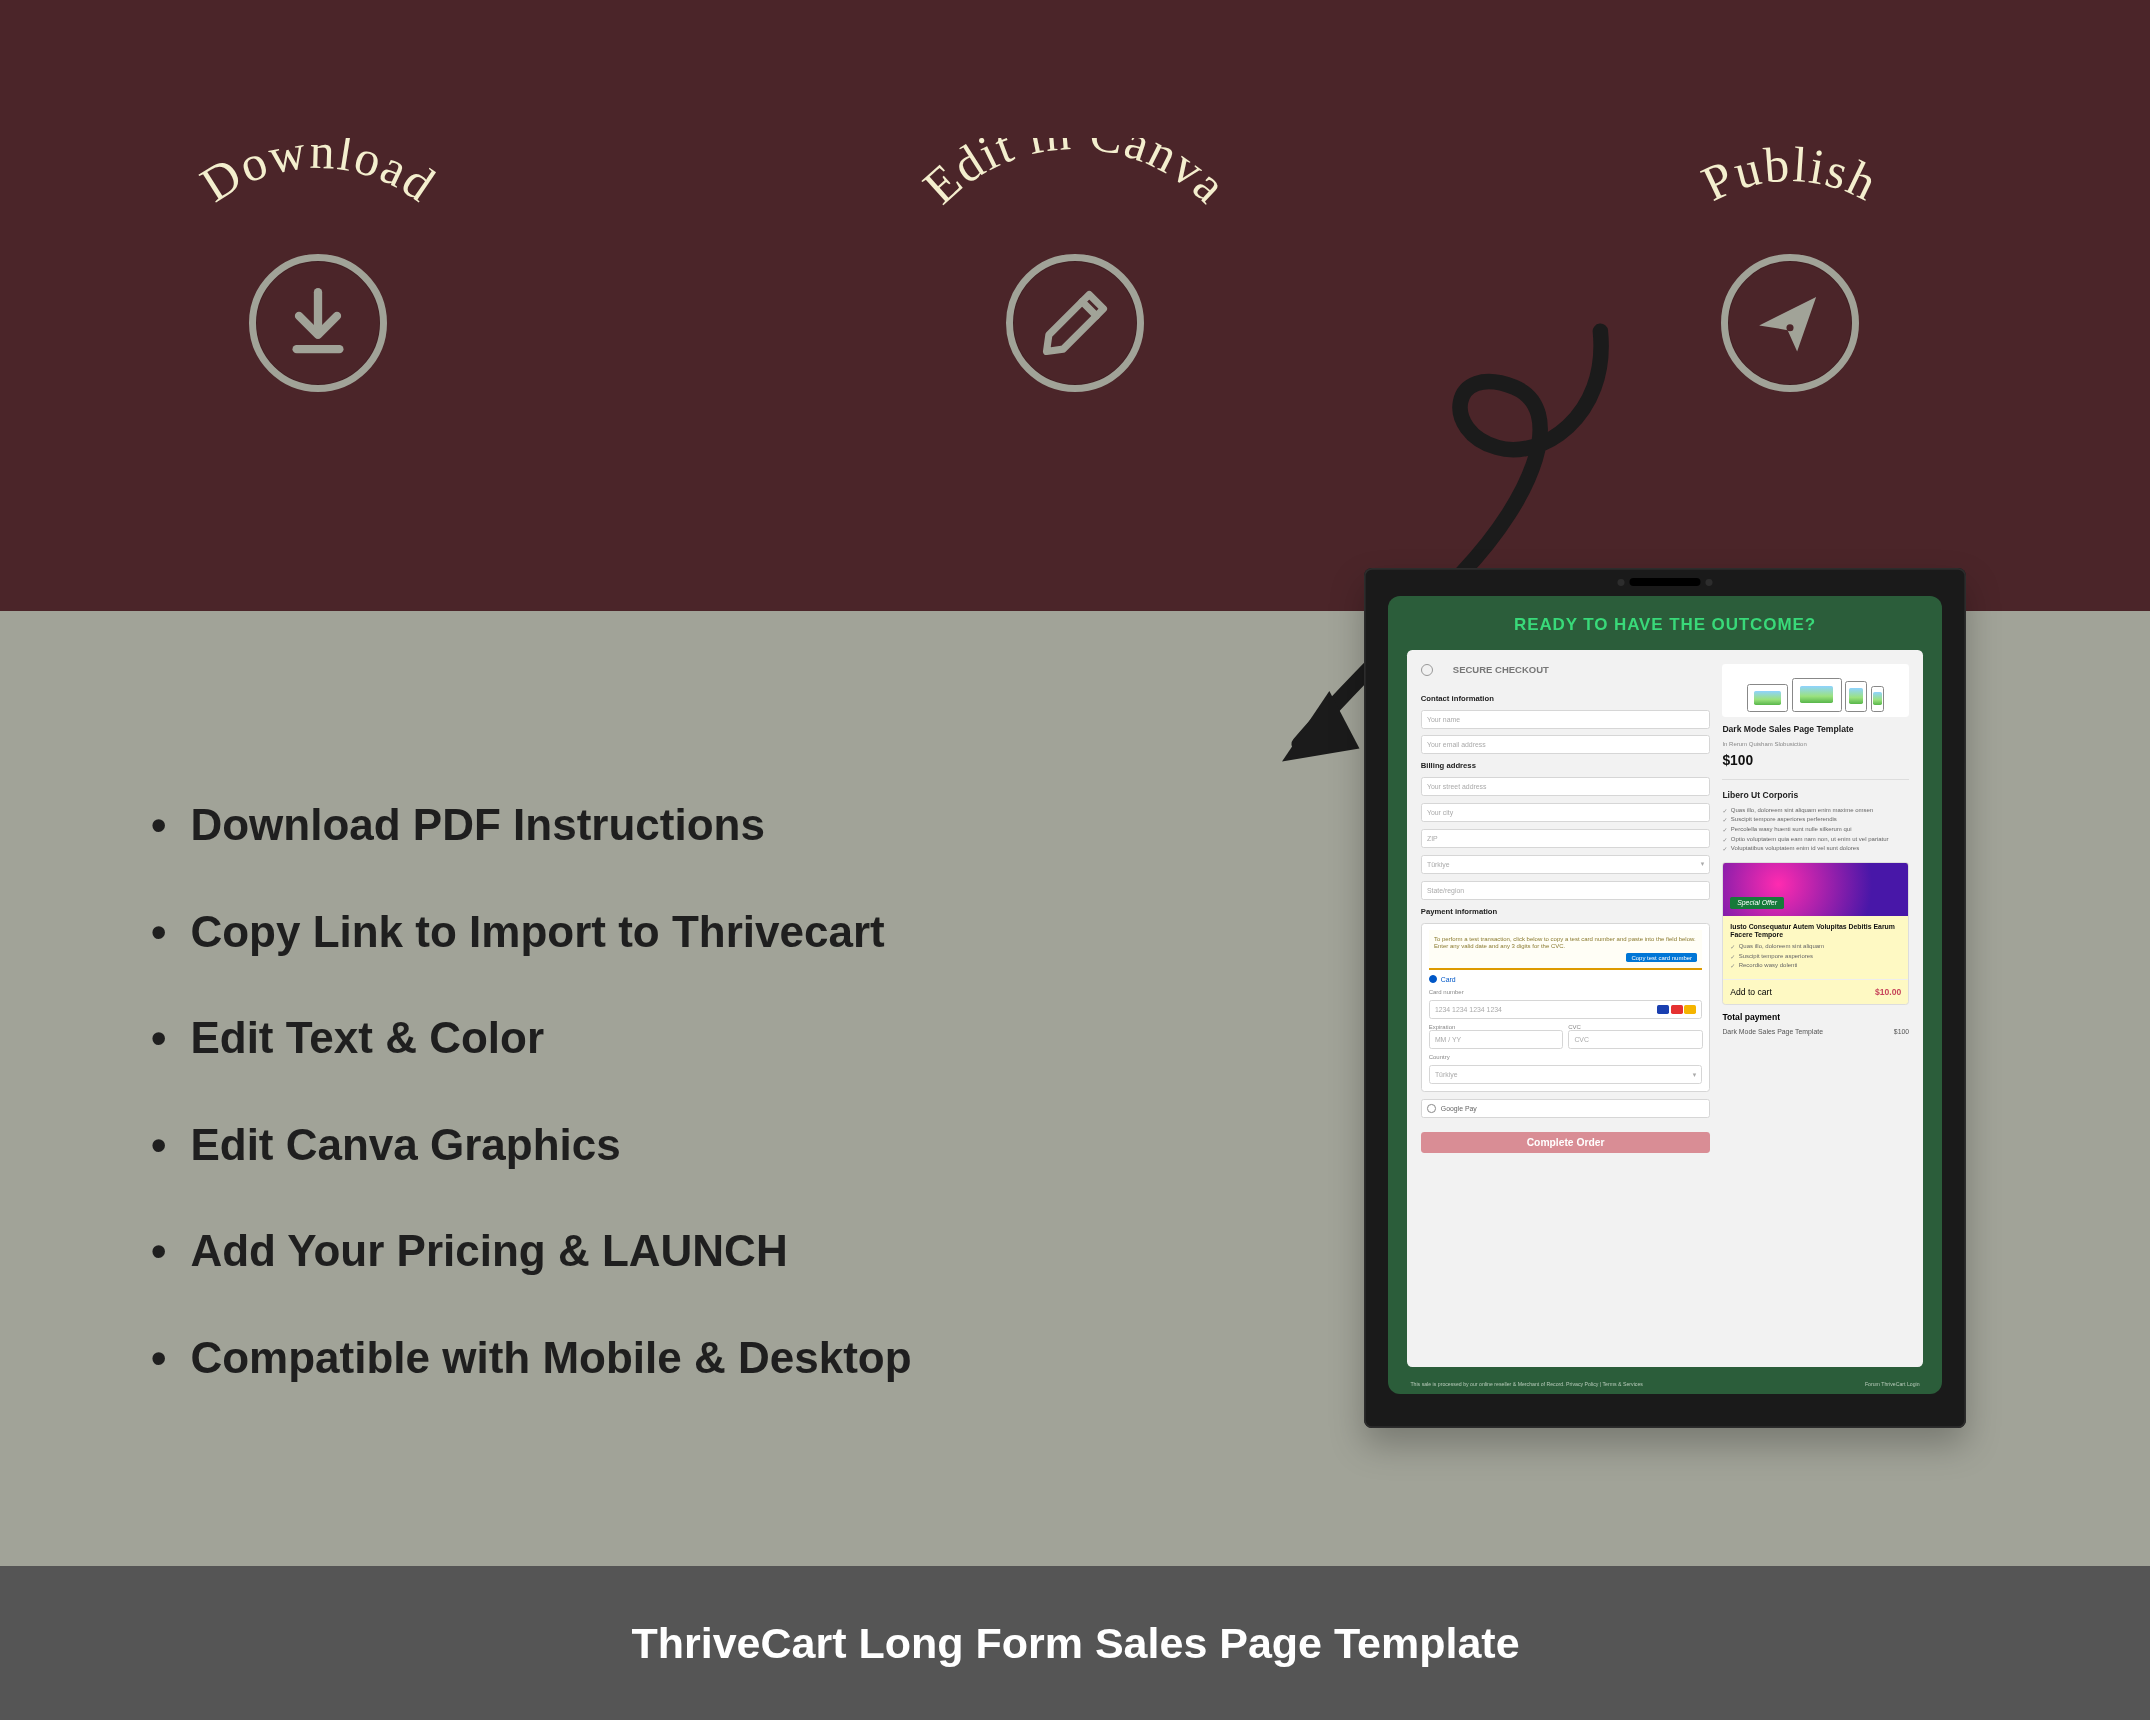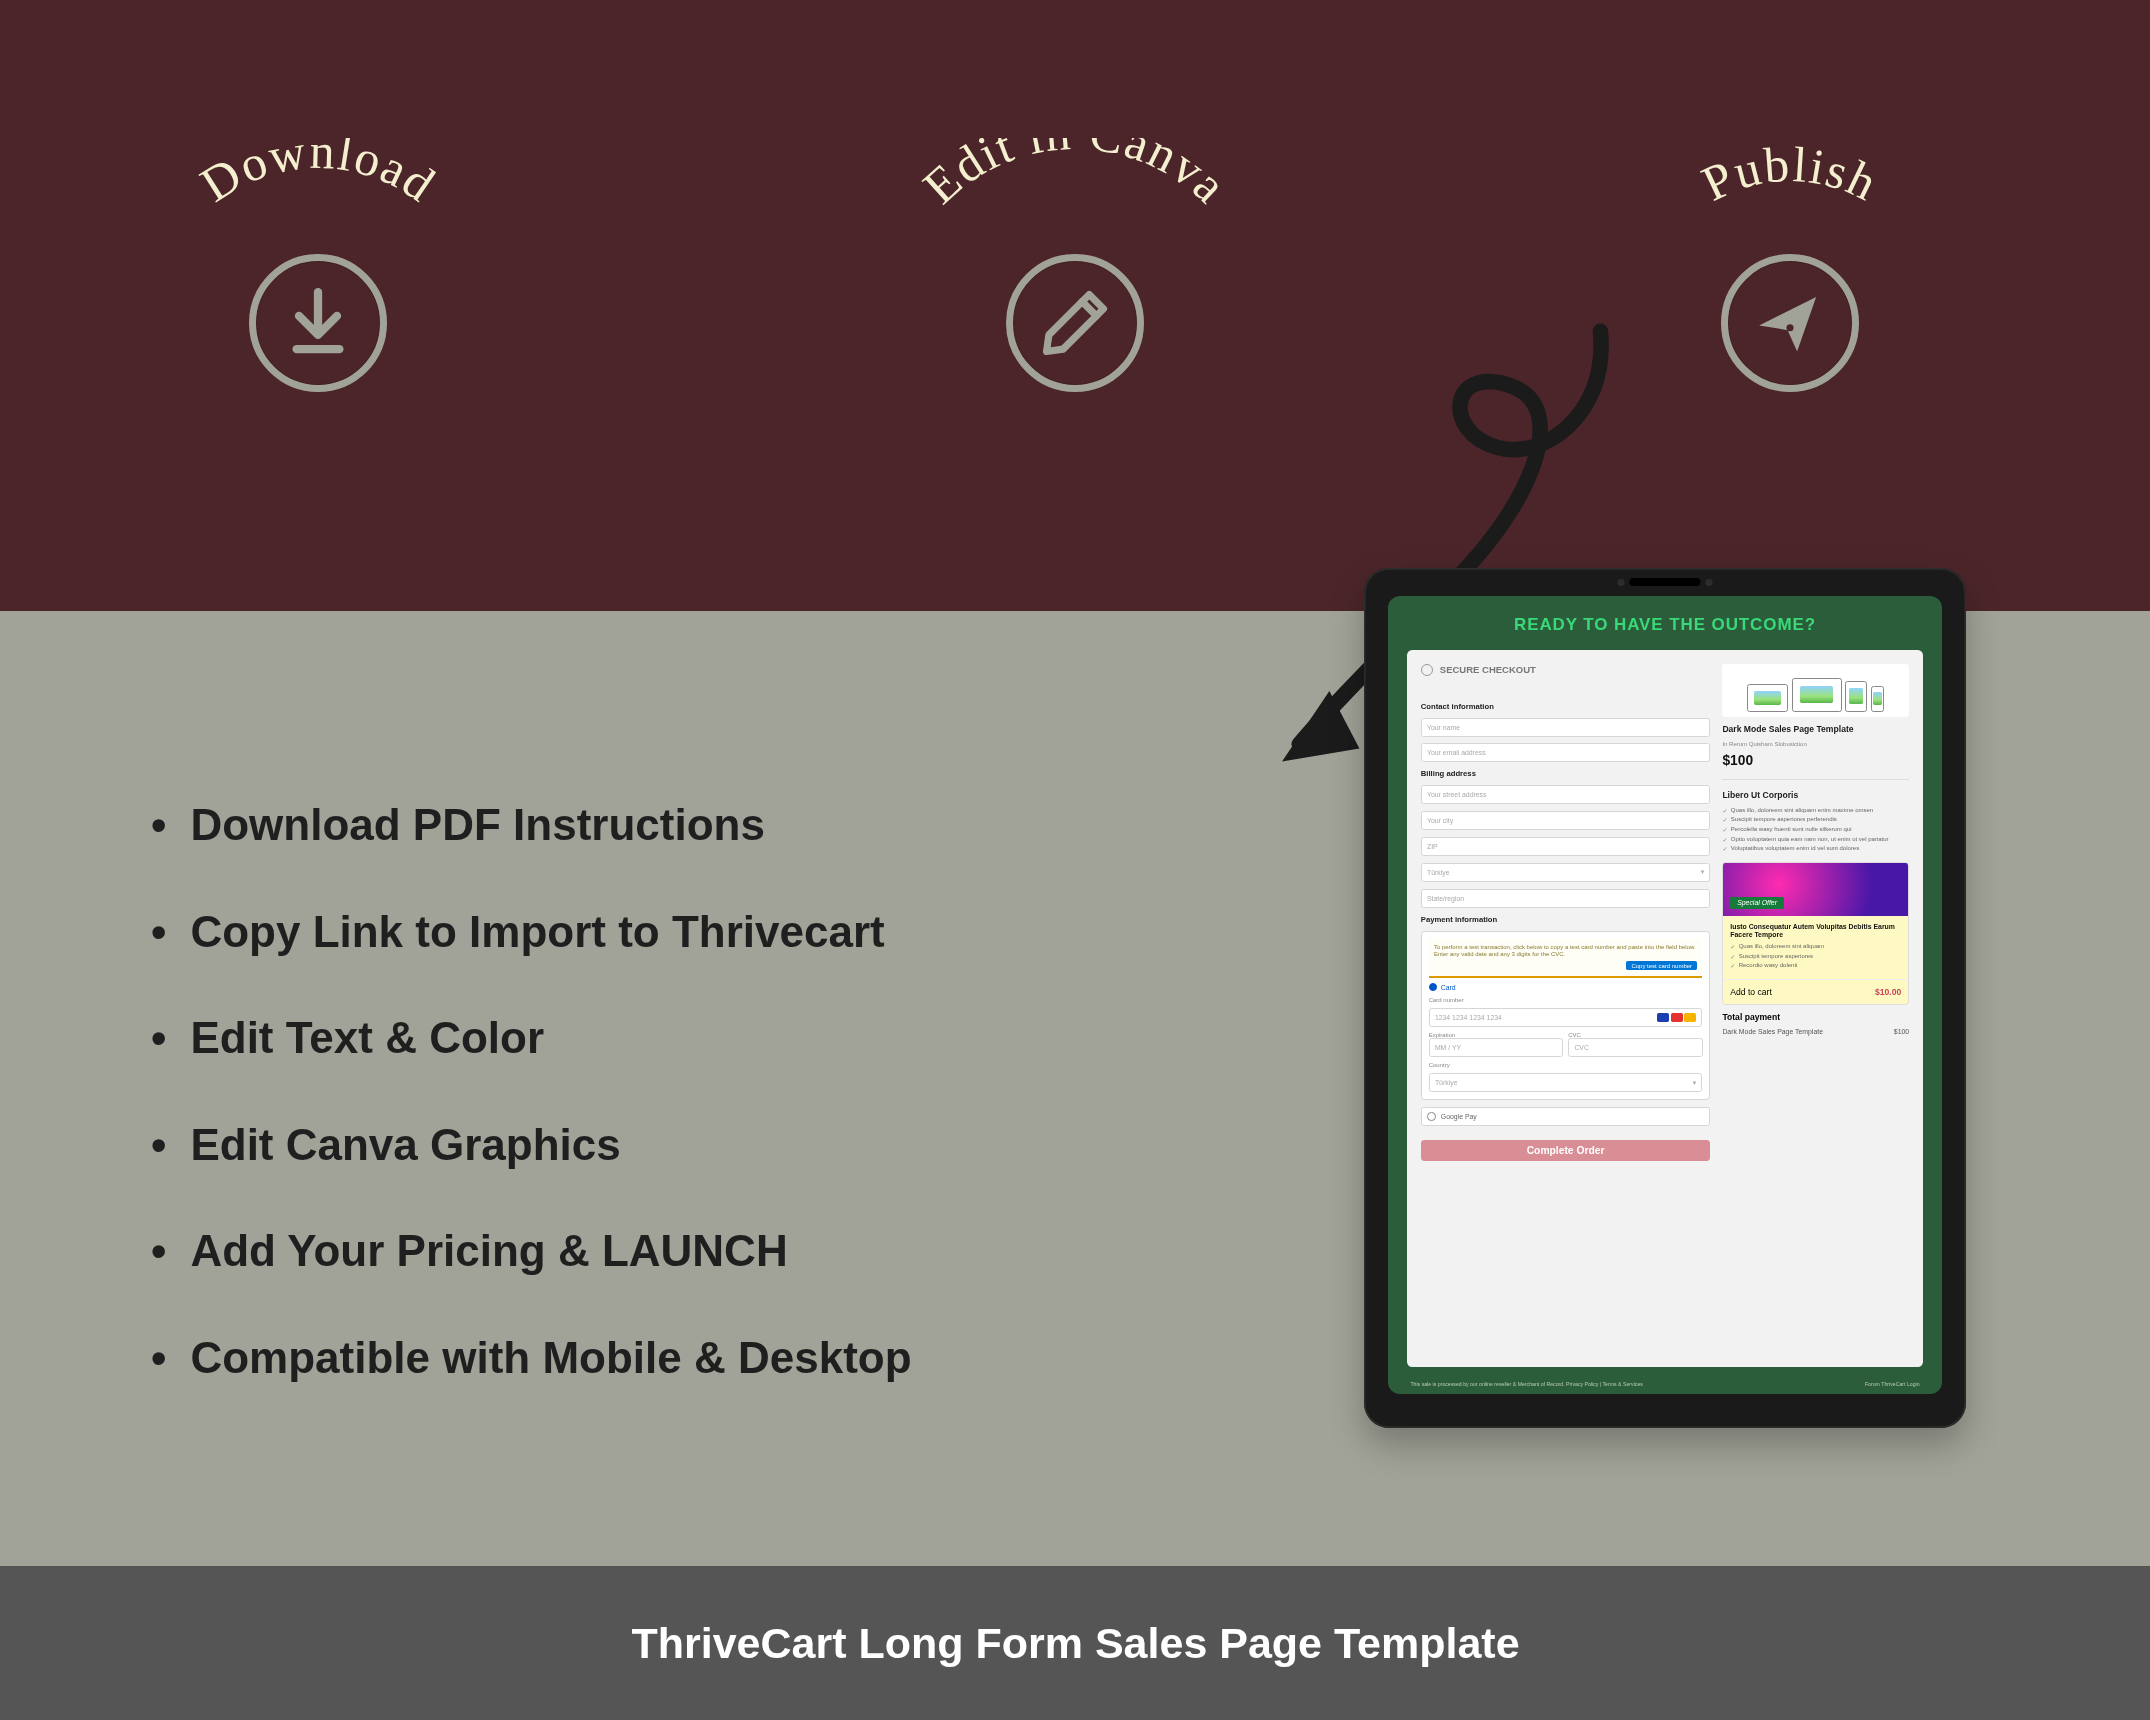--- a/index.html
+++ b/index.html
@@ -26,32 +26,32 @@
   
   .bullets{position:absolute;left:151px;top:800px;color:#1f1f1f;font-weight:700;}
   .bullets li{list-style:none;font-size:44px;line-height:1.15;margin-bottom:56px;display:flex;align-items:flex-start;}
   .bullets li::before{content:"•";margin-right:24px;font-size:44px;line-height:1.15;}
 
   
   .band-foot{position:absolute;left:0;bottom:0;width:100%;height:155px;background:#555555;display:flex;align-items:center;justify-content:center;}
   .band-foot span{color:#fff;font-size:43px;font-weight:700;}
 
   
-  .tablet{position:absolute;left:1364px;top:568px;width:602px;height:860px;background:#1a1a1a;border-radius:25px;padding:27.5px 24px 34px;box-shadow:0 17px 34px rgba(0,0,0,0.25),inset 0 0 0 1.7px #2c2c2c;}
+  .tablet{position:absolute;left:1364px;top:568px;width:602px;height:860px;background:#1a1a1a;border-radius:8px;padding:27.5px 24px 34px;box-shadow:0 17px 34px rgba(0,0,0,0.25),inset 0 0 0 1.7px #2c2c2c;}
   .notch{position:absolute;top:10.3px;left:50%;transform:translateX(-50%);width:71px;height:7.7px;background:#000;border-radius:4.3px;}
   .notch::before,.notch::after{content:"";position:absolute;top:0.9px;border-radius:50%;background:#2d2d2d;}
   .notch::before{left:-12px;width:6.9px;height:6.9px;}
   .notch::after{right:-12px;width:6.9px;height:6.9px;}
 
   .screen{width:100%;height:100%;background:#2b5d3a;border-radius:12px;overflow:hidden;display:flex;flex-direction:column;}
   .scr-head{color:#39d979;text-align:center;font-weight:800;font-size:17px;letter-spacing:0.9px;padding:19px 8.6px 15.5px;}
   .scr-body{background:#f2f2f2;flex:1;margin:0 19px 8.6px;border-radius:5.2px;display:flex;gap:12px;padding:13.8px;}
   .col{flex:1;display:flex;flex-direction:column;gap:6.9px;}
   .colL{flex:1.55;}
-  .sec-title{font-size:9.5px;color:#777;font-weight:700;display:flex;align-items:center;gap:7px;margin-bottom:19px;}
+  .sec-title{font-size:9.5px;color:#777;font-weight:700;display:flex;align-items:center;gap:20px;margin-bottom:11px;}
   .sec-title .lock{width:12px;height:12px;border-radius:50%;border:1.3px solid #999;display:inline-block;position:relative;}
   .lbl{font-size:7.7px;font-weight:700;color:#222;}
   .inp{height:19px;background:#fff;border:0.9px solid #d6d6d6;border-radius:2.6px;font-size:6.9px;color:#aaa;padding:0 5.2px;display:flex;align-items:center;}
   .card-box{background:#fff;border:0.9px solid #d6d6d6;border-radius:3.4px;padding:6.9px;display:flex;flex-direction:column;gap:5.2px;}
   .pay-note{font-size:6px;color:#8a7a30;line-height:1.3;padding:5.2px;background:#fffef6;border-bottom:2.6px solid #dd9a00;}
   .pill{display:inline-flex;align-items:center;gap:3.4px;font-size:6.9px;color:#0057c7;}
   .pill .dot{width:8.6px;height:8.6px;border-radius:50%;border:1.3px solid #0057c7;}
   .pill .dot.on{background:#0057c7;}
   .row{display:flex;gap:5.2px;}
   .row .inp{flex:1;}

